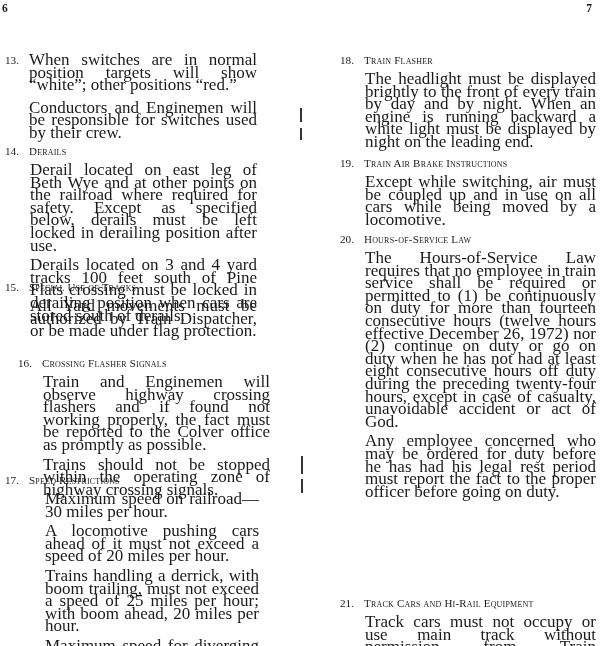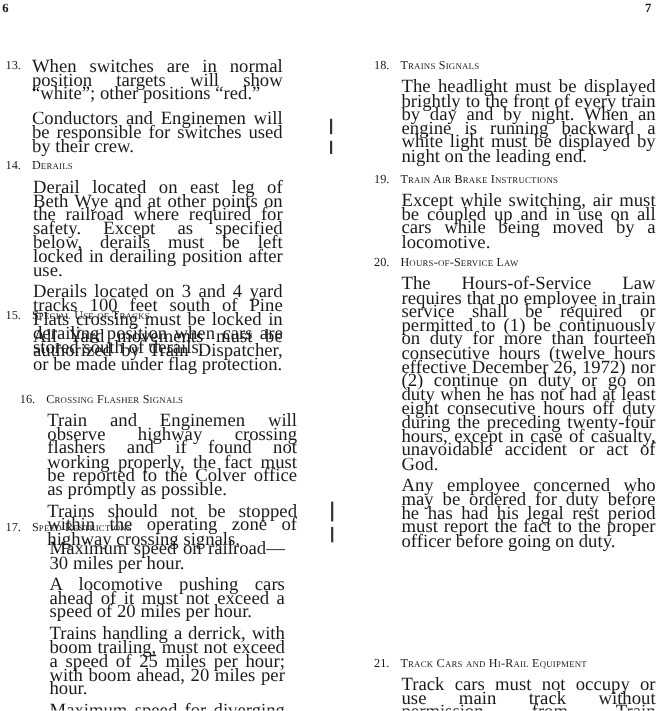--- a/index.html
+++ b/index.html
@@ -86,21 +86,21 @@
 <div class="gutter-mark" style="left:300px; top:128px; height:12px;"></div>
 <div class="gutter-mark" style="left:301px; top:456px; height:18px;"></div>
 <div class="gutter-mark" style="left:301px; top:479px; height:14px;"></div>
 
 <div class="page right">
   <div class="page-num">7</div>
 
   <div class="rule" style="top:54px; left:40px; width:256px;">
     <div class="rule-head">
       <span class="rule-num">18.</span>
-      <span class="rule-title">Trains Signals</span>
+      <span class="rule-title">Train Flasher</span>
     </div>
     <div class="body">
       <p class="para">The headlight must be displayed brightly to the front of every train by day and by night. When an engine is running backward a white light must be displayed by night on the leading end.</p>
     </div>
   </div>
 
   <div class="rule" style="top:157px; left:40px; width:256px;">
     <div class="rule-head">
       <span class="rule-num">19.</span>
       <span class="rule-title">Train Air Brake Instructions</span>

